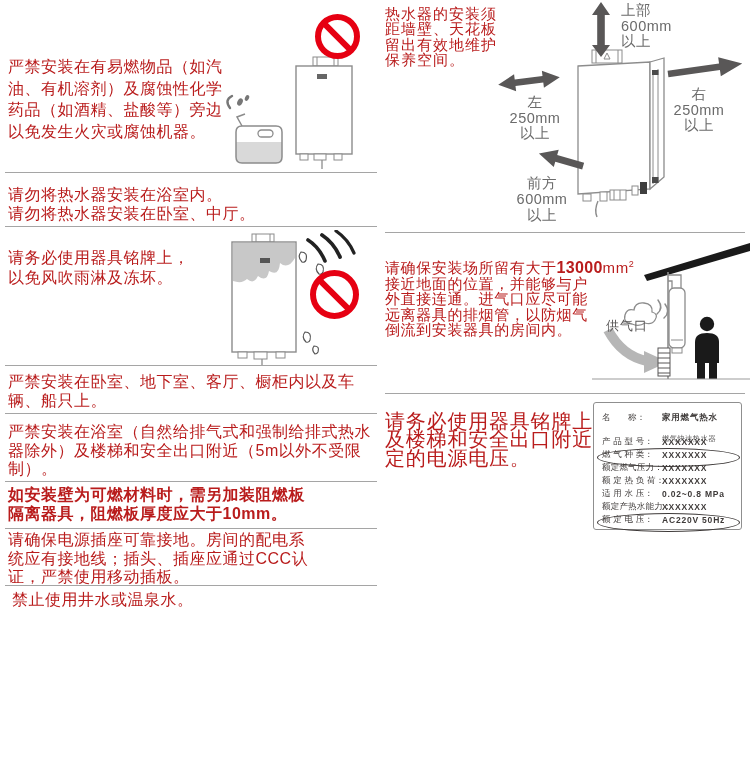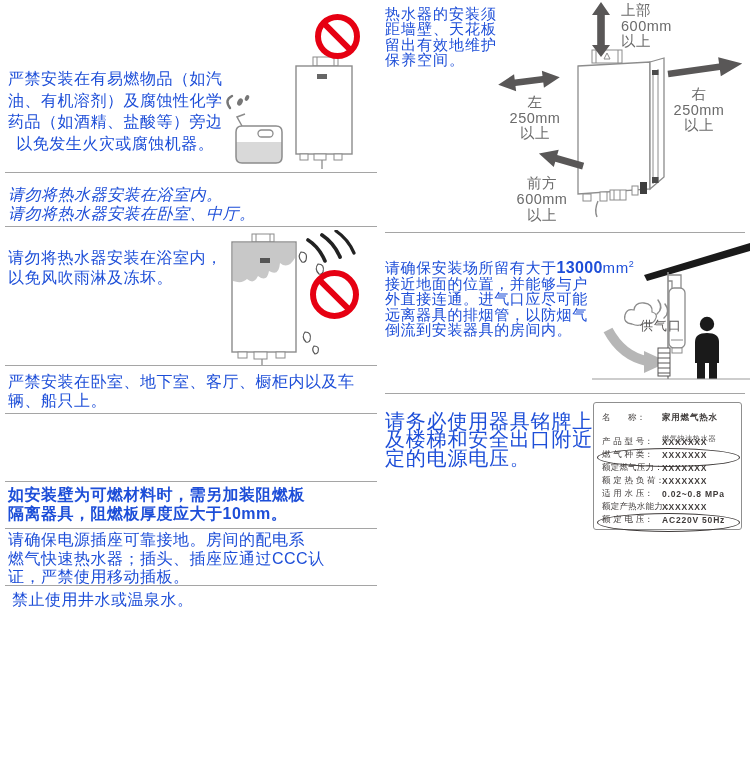--- a/index.html
+++ b/index.html
@@ -1,21 +1,21 @@
 <!DOCTYPE html>
 <html><head>
 <meta charset="utf-8">
 <style>
   html,body{margin:0;padding:0;background:#fff;}
   .canvas{position:relative;width:750px;height:758px;background:#ffffff;overflow:hidden;
           font-family:"Liberation Sans","DejaVu Sans",sans-serif;}
-  .para{position:absolute;color:#1d4ed8;letter-spacing:0.5px;}
+  .para{position:absolute;color:#b91c1c;letter-spacing:0.5px;}
   .para div{white-space:nowrap;}
-  .para-a{left:8px;top:68px;font-size:16px;line-height:21.5px;text-align:center;}
-  .para-b{left:8px;top:186px;font-size:16px;line-height:18.5px;font-style:italic;}
+  .para-a{left:8px;top:56px;font-size:16px;line-height:21.5px;}
+  .para-b{left:8px;top:186px;font-size:16px;line-height:18.5px;}
   .para-c{left:8px;top:248px;font-size:16px;line-height:20px;}
   .para-d{left:8px;top:372px;font-size:16px;line-height:19px;}
   .para-e{left:8px;top:423px;font-size:16px;line-height:18.5px;}
   .para-f{left:8px;top:486px;font-size:16px;line-height:18.5px;font-weight:bold;}
   .para-g{left:8px;top:531px;font-size:16px;line-height:18.5px;}
   .para-h{left:12px;top:591px;font-size:16px;line-height:18px;}
   .para-r1{left:385px;top:6px;font-size:15px;line-height:15.4px;letter-spacing:1px;}
   .para-r2{left:385px;top:257px;font-size:15px;line-height:15.6px;letter-spacing:0.6px;}
   .para-r2 b{font-size:16px;letter-spacing:0.3px;}
   .para-r2 sup{font-size:9px;}
@@ -35,21 +35,21 @@
   .svg-flam{left:218px;top:8px;}
   .svg-out{left:222px;top:230px;}
   .svg-clr{left:480px;top:0px;}
   .svg-air{left:592px;top:242px;}
   .dim{position:absolute;color:#6b6b6b;font-size:14.5px;line-height:15.5px;text-align:center;letter-spacing:0.5px;}
   .dim div{white-space:nowrap;}
   .dim-top{left:621px;top:3px;width:60px;text-align:left;}
   .dim-right{left:667px;top:87px;width:64px;}
   .dim-left{left:503px;top:95px;width:64px;}
   .dim-front{left:510px;top:175px;width:64px;line-height:16px;}
-  .supply-label{position:absolute;left:606px;top:317px;font-size:13px;color:#595757;letter-spacing:1px;margin-left:34px;}
+  .supply-label{position:absolute;left:606px;top:317px;font-size:13px;color:#595757;letter-spacing:1px;}
   .plate{position:absolute;left:593px;top:402px;width:149px;height:128px;border:1.2px solid #8f8f8f;
          border-radius:3px;box-sizing:border-box;padding:9px 5px 0 8px;color:#3e3a39;}
   .plate-row{display:flex;height:13px;align-items:center;font-size:8.5px;letter-spacing:0.2px;white-space:nowrap;}
   .plate-row .lbl{width:60px;flex:none;}
   .plate-row .val{letter-spacing:0.8px;font-weight:bold;}
   .name-row{height:23px;align-items:flex-start;}
   .val-block{display:flex;flex-direction:column;}
   .name2{font-weight:normal;font-size:7.5px;color:#595757;letter-spacing:0.2px;margin-top:10px;}
   .oval{position:absolute;border:1.2px solid #3e3a39;border-radius:50%;left:3px;width:141px;height:17px;pointer-events:none;}
   .oval1{top:45px;} .oval2{top:110px;}
@@ -65,38 +65,43 @@
     <div>药品（如酒精、盐酸等）旁边</div>
     <div>以免发生火灾或腐蚀机器。</div>
   </div>
 
   <div class="para para-b">
     <div>请勿将热水器安装在浴室内。</div>
     <div>请勿将热水器安装在卧室、中厅。</div>
   </div>
 
   <div class="para para-c">
-    <div>请勿将热水器安装在浴室内，</div>
+    <div>请务必使用器具铭牌上，</div>
     <div>以免风吹雨淋及冻坏。</div>
   </div>
 
   <div class="para para-d">
     <div>严禁安装在卧室、地下室、客厅、橱柜内以及车</div>
     <div>辆、船只上。</div>
   </div>
 
+  <div class="para para-e">
+    <div>严禁安装在浴室（自然给排气式和强制给排式热水</div>
+    <div>器除外）及楼梯和安全出口附近（5m以外不受限</div>
+    <div>制）。</div>
+  </div>
 
   <div class="para para-f">
     <div>如安装壁为可燃材料时，需另加装阻燃板</div>
     <div>隔离器具，阻燃板厚度应大于10mm。</div>
   </div>
 
   <div class="para para-g">
     <div>请确保电源插座可靠接地。房间的配电系</div>
-    <div>燃气快速热水器；插头、插座应通过CCC认</div>
+    <div>统应有接地线；插头、插座应通过CCC认</div>
     <div>证，严禁使用移动插板。</div>
   </div>
 
   <div class="para para-h">
     <div>禁止使用井水或温泉水。</div>
   </div>
 
   <div class="hr hr-l hr1"></div>
   <div class="hr hr-l hr2"></div>
   <div class="hr hr-l hr3"></div>

